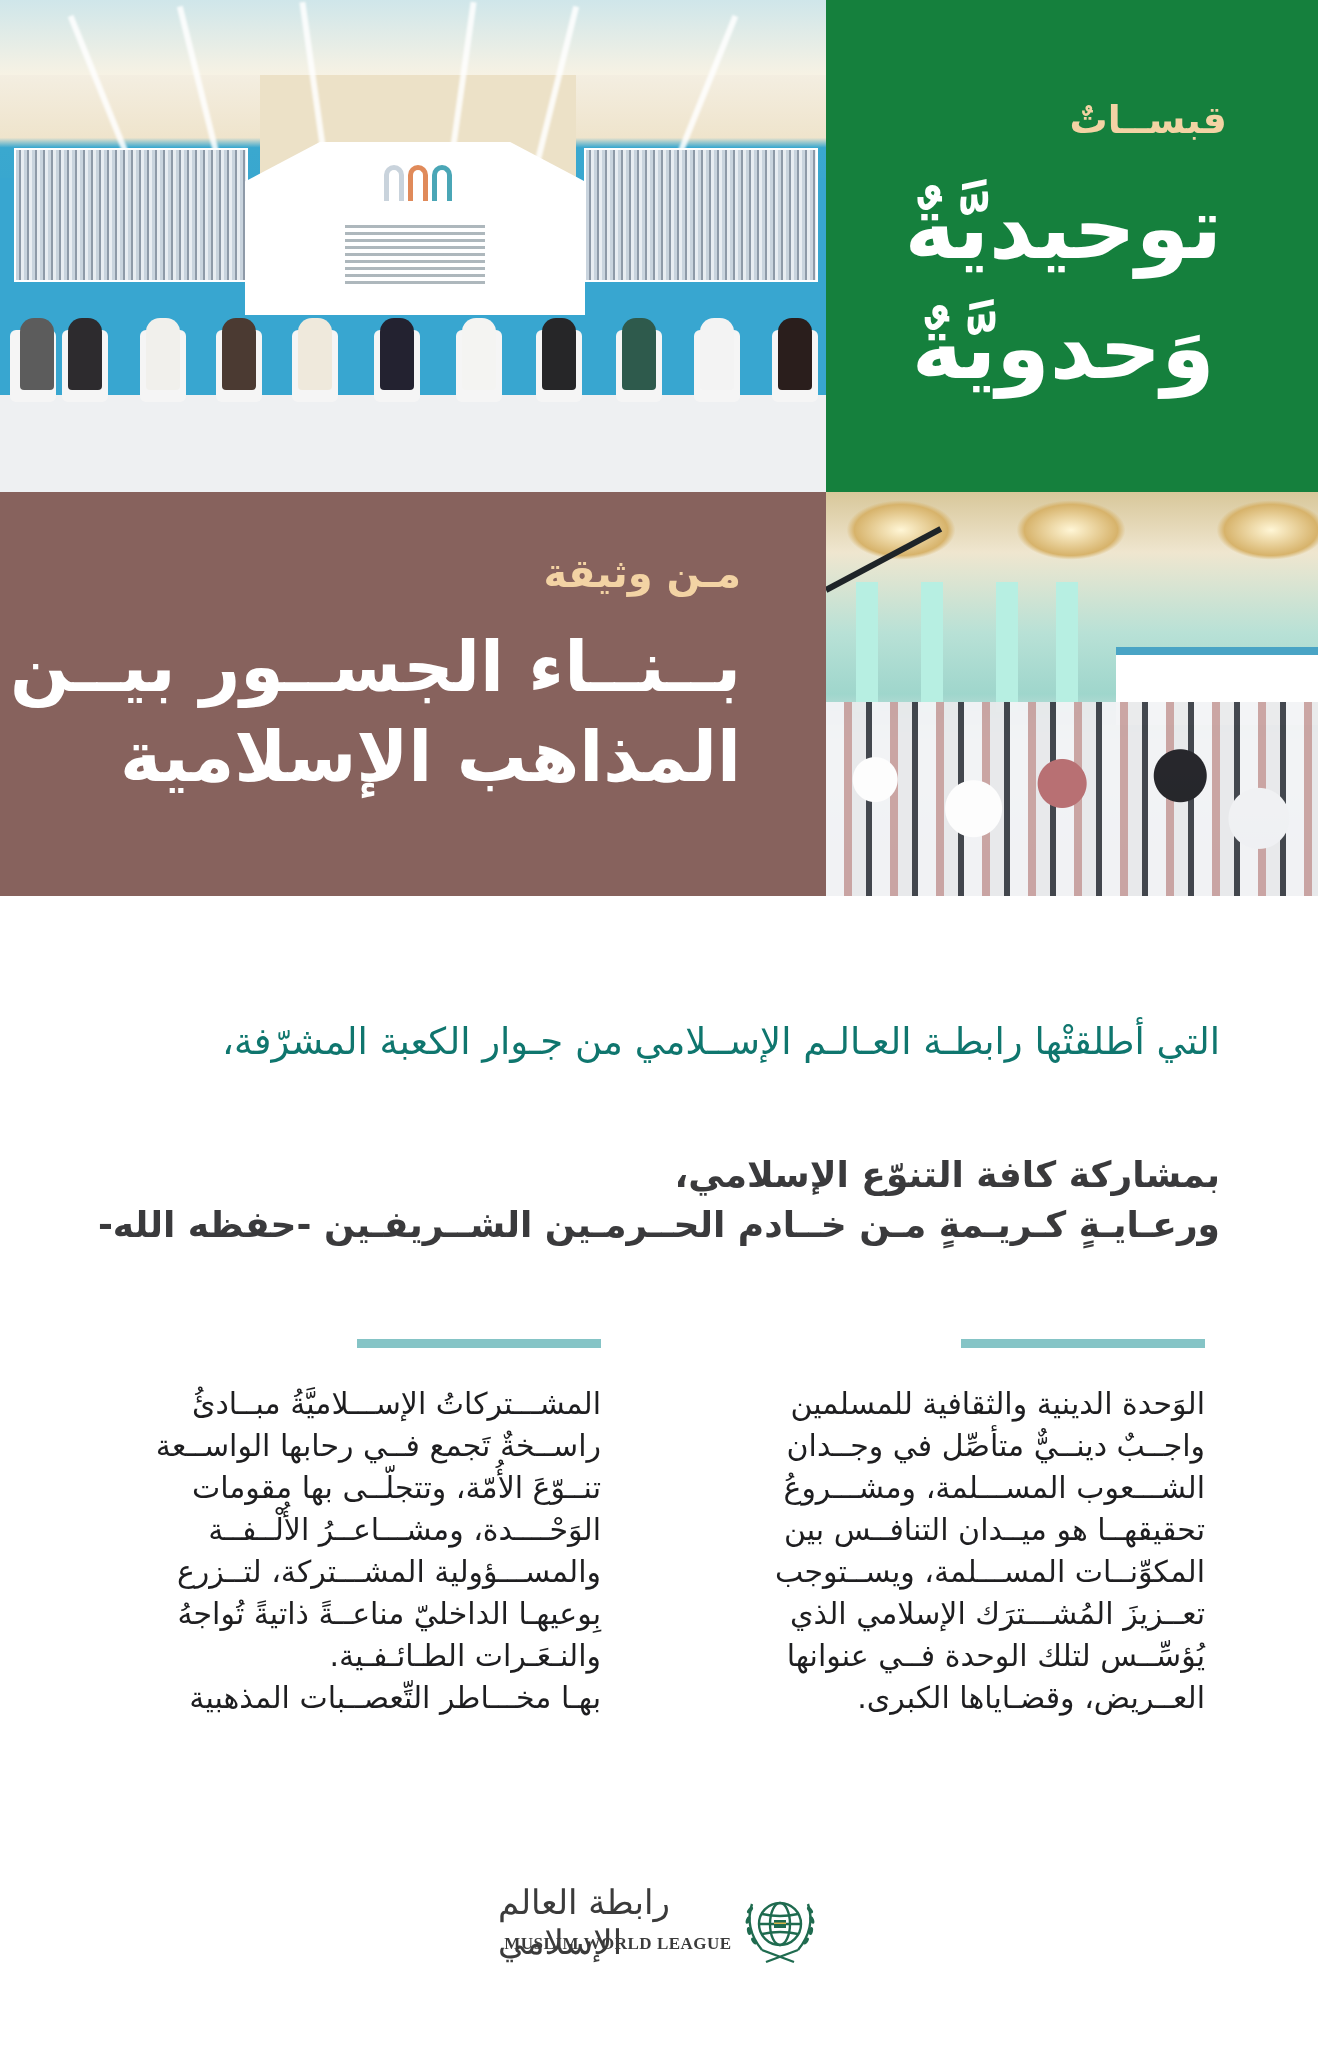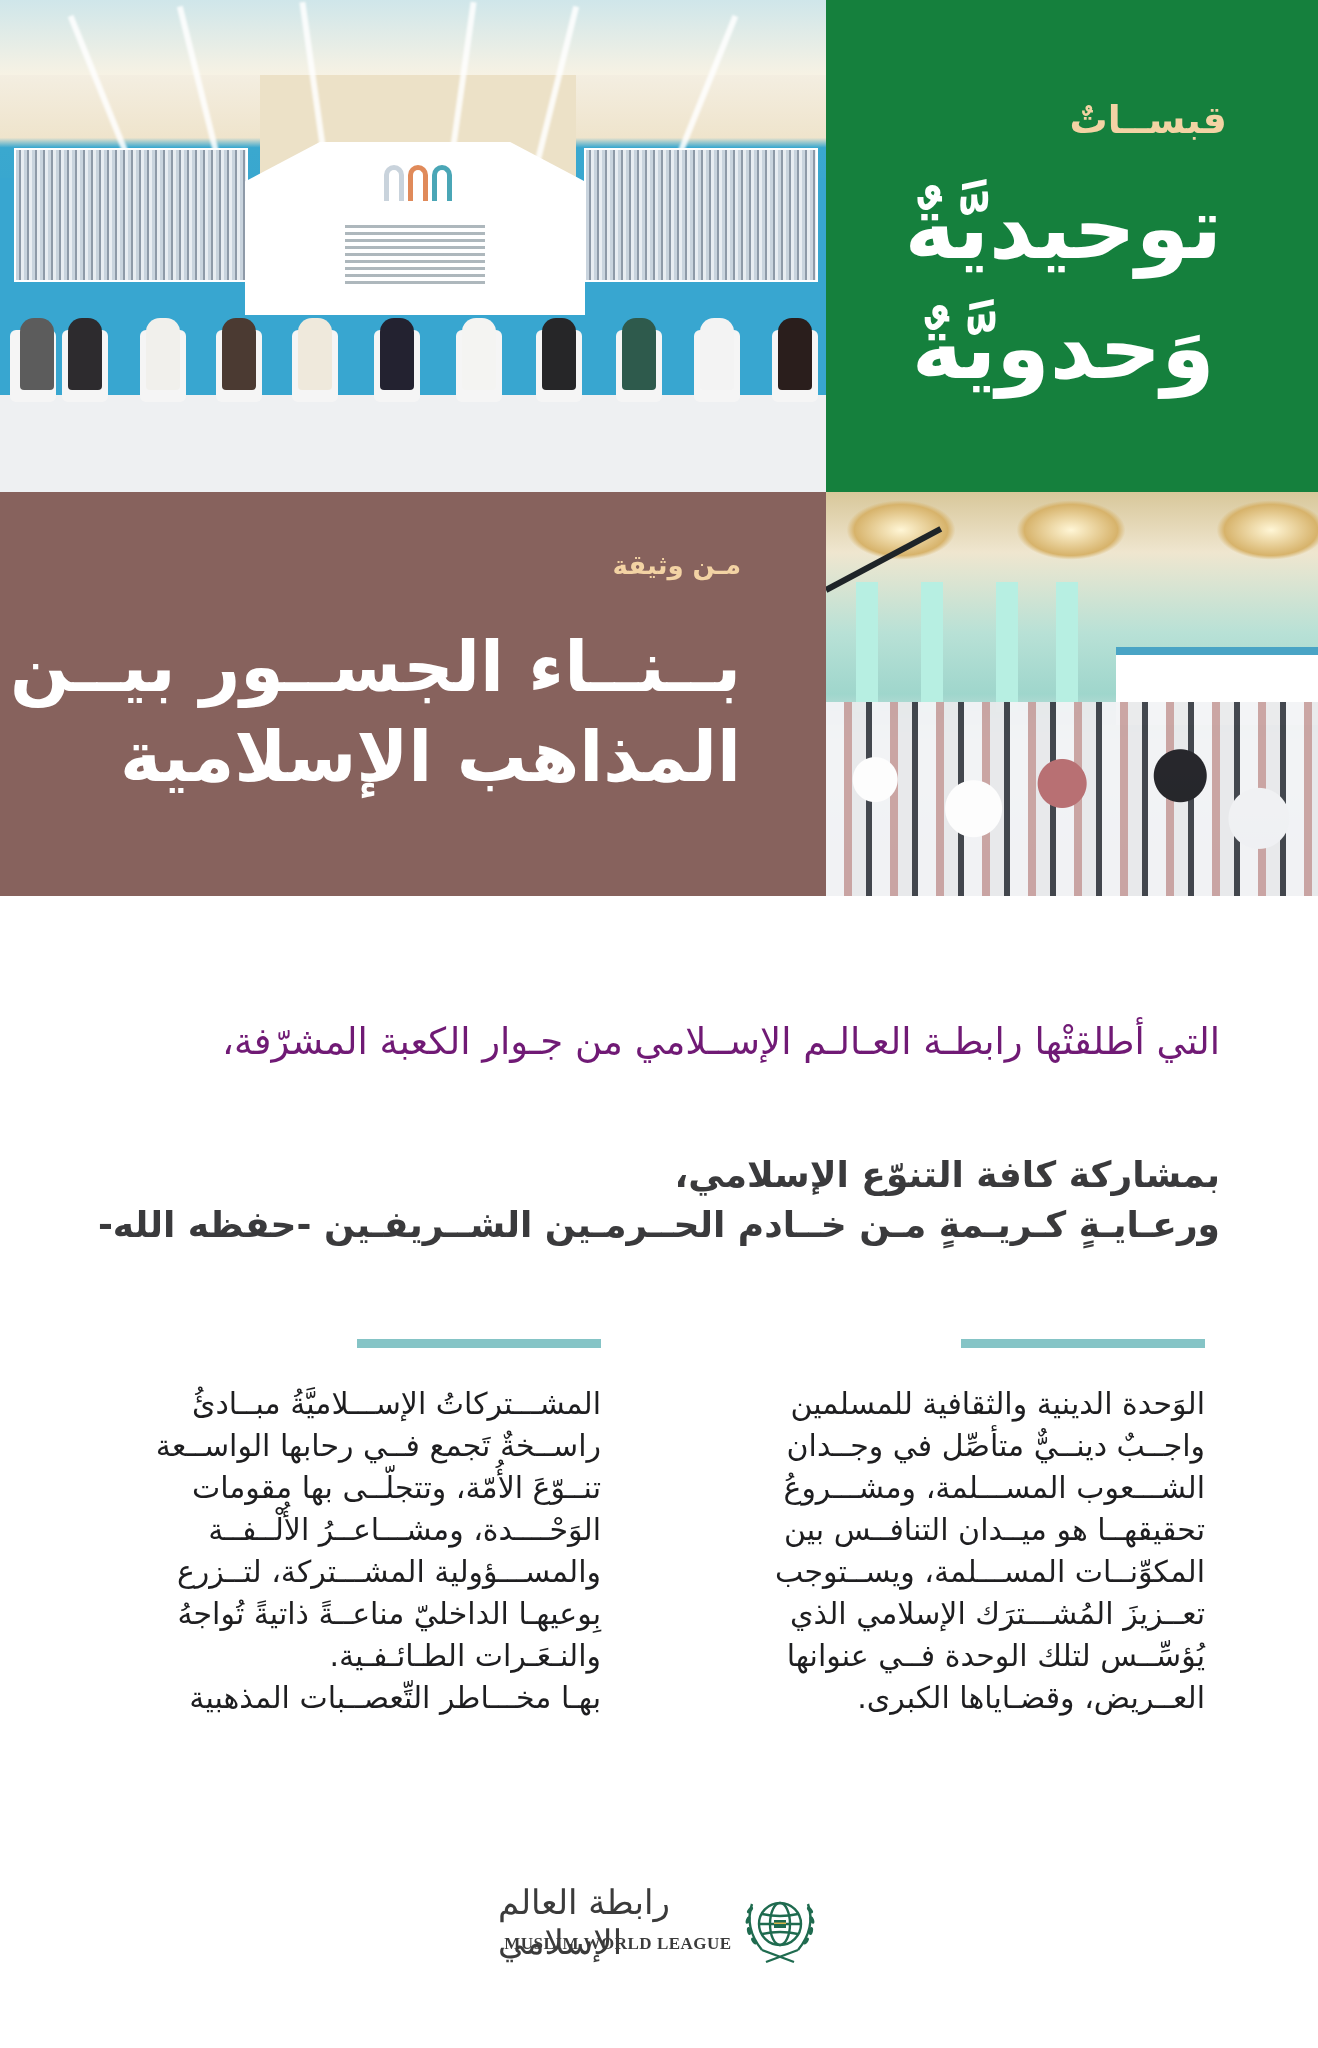--- a/index.html
+++ b/index.html
@@ -34,42 +34,42 @@
   .ph-seat { top: 330px; width: 46px; height: 72px; background: #f5f5f5; border-radius: 6px; }
   .ph-person { top: 318px; width: 34px; height: 72px; border-radius: 14px 14px 4px 4px; }
 
   
   .teal { left: 826px; top: 0; width: 492px; height: 492px; background: #15803d; }
   .teal-kicker { right: 91px; top: 98px; color: #f3d3a4; font-size: 38px; font-weight: bold; white-space: nowrap; }
   .teal-title { right: 96px; top: 168px; color: #ffffff; font-size: 86px; font-weight: bold; line-height: 120px; white-space: nowrap; text-align: center; }
 
   
   .brown { left: 0; top: 492px; width: 826px; height: 404px; background: #87625d; }
-  .brown-kicker { right: 85px; top: 58px; color: #f3d3a4; font-size: 26px; font-weight: bold; white-space: nowrap; }
+  .brown-kicker { right: 85px; top: 58px; color: #f3d3a4; font-size: 40px; font-weight: bold; white-space: nowrap; }
   .brown-title { right: 85px; top: 130px; color: #ffffff; font-size: 70px; font-weight: bold; line-height: 90px; white-space: nowrap; text-align: right; }
 
   
   .photo2 { left: 826px; top: 492px; width: 492px; height: 404px; overflow: hidden;
     background: linear-gradient(180deg,#d8c79a 0%, #efe6cf 15%, #b8e1d6 35%, #9fd6cc 50%, #e5e7ea 62%, #d6d9de 100%); }
   .p2-chand { top: 8px; width: 110px; height: 60px; border-radius: 50%; background: radial-gradient(#fff6d6,#d7b36b 60%,transparent 70%); }
   .p2-col { top: 90px; width: 22px; height: 130px; background: #b7efe2; }
   .p2-screen { left: 290px; top: 155px; width: 202px; height: 70px; background: #ffffff; border-top: 8px solid #49a4c5; }
   .p2-crowd { left: 0; top: 210px; width: 492px; height: 194px;
     background:
       radial-gradient(circle at 10% 40%, #ffffff 0 22px, transparent 23px),
       radial-gradient(circle at 48% 42%, #b66a6d 0 24px, transparent 25px),
       radial-gradient(circle at 72% 38%, #1d1d22 0 26px, transparent 27px),
       radial-gradient(circle at 30% 55%, #ffffff 0 28px, transparent 29px),
       radial-gradient(circle at 88% 60%, #f1f2f4 0 30px, transparent 31px),
       repeating-linear-gradient(90deg,#f3f4f6 0 18px,#c9a2a0 18px 26px,#e9eaec 26px 40px,#3b3f46 40px 46px);
     opacity: .95; }
   .p2-boom { left: 0; top: 95px; width: 130px; height: 6px; background: #1e2428; transform: rotate(-28deg); transform-origin: left center; }
 
   
-  .intro { right: 98px; top: 1020px; color: #701a75; font-size: 37px; white-space: nowrap; text-align: right; }
+  .intro { right: 98px; top: 1020px; color: #0f766e; font-size: 37px; white-space: nowrap; text-align: right; }
   .bold-lines { right: 98px; top: 1150px; color: #3a3a3c; font-size: 36px; font-weight: bold; line-height: 50px; white-space: nowrap; text-align: right; }
 
   .divider { height: 9px; background: #85c4c6; }
   .col { color: #1e1e20; font-size: 30px; line-height: 42px; text-align: right; white-space: nowrap; }
 
   
   .logo { left: 498px; top: 1882px; width: 330px; height: 90px; }
   .logo-ar { position: absolute; left: 0; top: 0; width: 230px; text-align: left; font-family: "DejaVu Serif", serif; font-size: 34px; color: #3b3b3b; }
   .logo-en { position: absolute; left: 4px; top: 52px; width: 232px; text-align: center; font-family: "Liberation Serif", serif; font-weight: bold; font-size: 17px; letter-spacing: .5px; color: #3b3b3b; direction: ltr; }
   .logo-emblem { position: absolute; left: 240px; top: 2px; width: 84px; height: 84px; }

